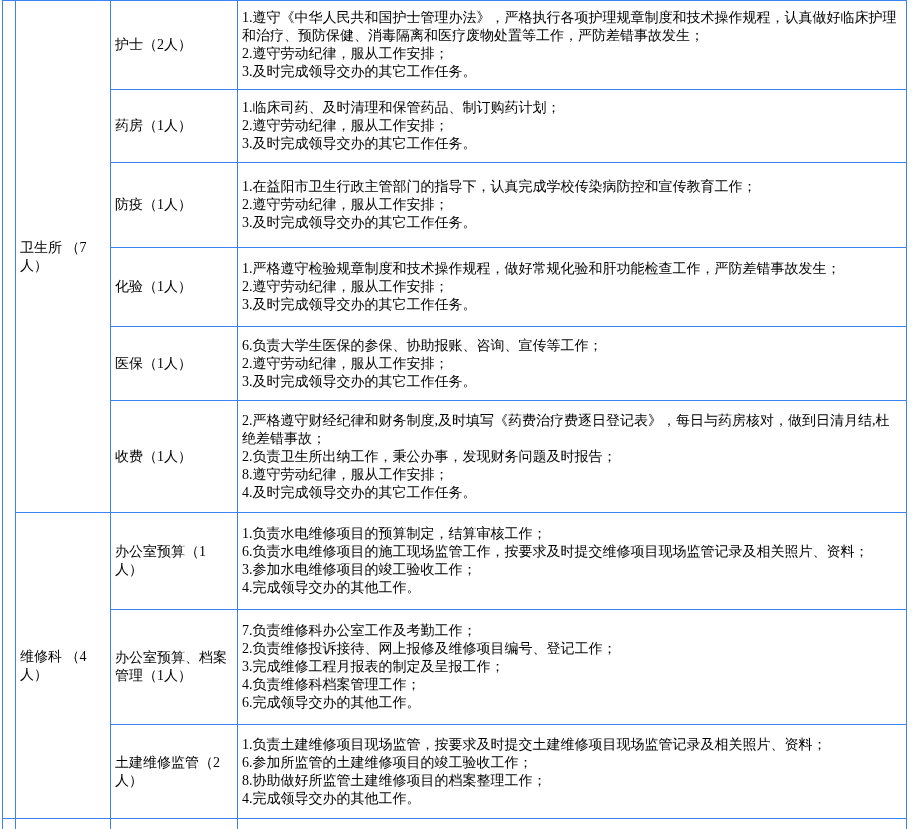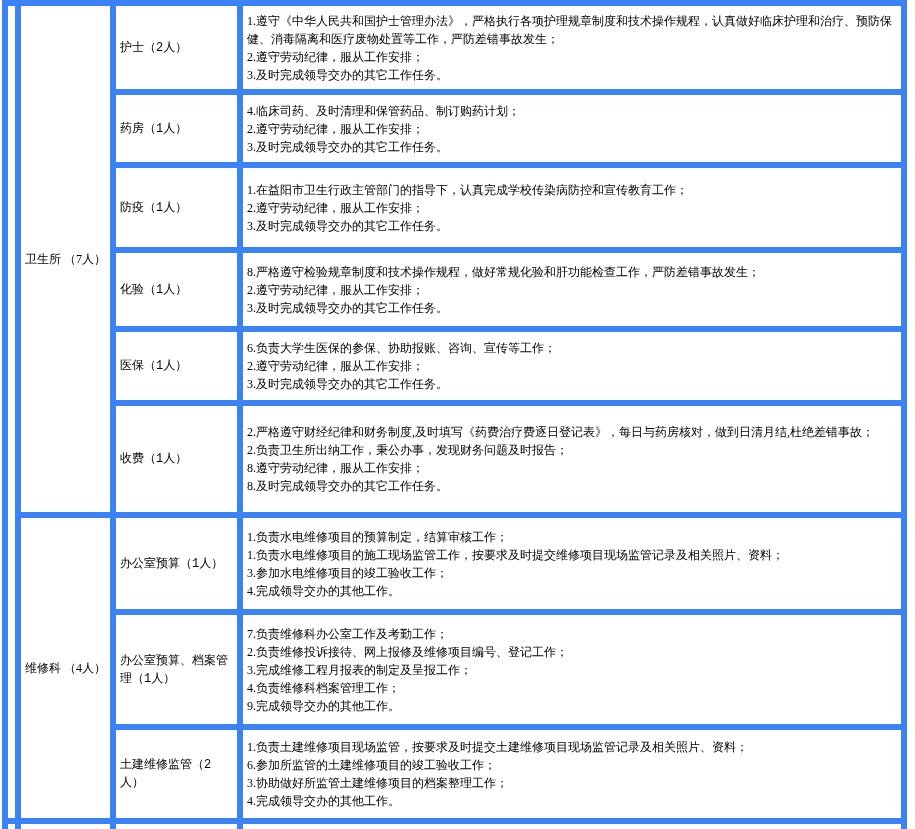--- a/index.html
+++ b/index.html
@@ -14,31 +14,31 @@
     font-family: "Liberation Serif", "DejaVu Serif", serif;
     color: #000000;
   }
   table.duty-table {
     border-collapse: collapse;
     table-layout: fixed;
     width: 905px;
     margin: 0 0 0 2px;
   }
   table.duty-table td {
-    border: 6px solid #3b82f6;
-    font-size: 12px;
+    border: 1px solid #3b82f6;
+    font-size: 14px;
     line-height: 18px;
     vertical-align: middle;
     padding: 2px 4px;
     word-break: break-all;
     overflow: hidden;
   }
   td.col-narrow { padding: 0; }
   td.dept-cell  { padding: 2px 6px 2px 8px; margin-top: 36px; }
-  td.pos-cell   { padding: 2px 8px 2px 9px; font-family: Liberation Mono, monospace; }
+  td.pos-cell   { padding: 2px 8px 2px 9px; }
   td.duty-cell  { padding: 3px 6px 3px 5px; }
   .duty-item { margin: 0; }
 </style>
 </head>
 <body>
 
 <table class="duty-table">
   <colgroup>
     <col style="width:13px">
     <col style="width:95px">
@@ -54,91 +54,91 @@
     <td class="duty-cell">
       <div class="duty-item">1.遵守《中华人民共和国护士管理办法》，严格执行各项护理规章制度和技术操作规程，认真做好临床护理和治疗、预防保健、消毒隔离和医疗废物处置等工作，严防差错事故发生；</div>
       <div class="duty-item">2.遵守劳动纪律，服从工作安排；</div>
       <div class="duty-item">3.及时完成领导交办的其它工作任务。</div>
     </td>
   </tr>
 
   <tr style="height:73px;">
     <td class="pos-cell">药房（1人）</td>
     <td class="duty-cell">
-      <div class="duty-item">4.临床司药、及时清理和保管药品、制订购药计划；</div>
+      <div class="duty-item">1.临床司药、及时清理和保管药品、制订购药计划；</div>
       <div class="duty-item">2.遵守劳动纪律，服从工作安排；</div>
       <div class="duty-item">3.及时完成领导交办的其它工作任务。</div>
     </td>
   </tr>
 
   <tr style="height:85px;">
     <td class="pos-cell">防疫（1人）</td>
     <td class="duty-cell">
       <div class="duty-item">1.在益阳市卫生行政主管部门的指导下，认真完成学校传染病防控和宣传教育工作；</div>
       <div class="duty-item">2.遵守劳动纪律，服从工作安排；</div>
       <div class="duty-item">3.及时完成领导交办的其它工作任务。</div>
     </td>
   </tr>
 
   <tr style="height:79px;">
     <td class="pos-cell">化验（1人）</td>
     <td class="duty-cell">
-      <div class="duty-item">8.严格遵守检验规章制度和技术操作规程，做好常规化验和肝功能检查工作，严防差错事故发生；</div>
+      <div class="duty-item">1.严格遵守检验规章制度和技术操作规程，做好常规化验和肝功能检查工作，严防差错事故发生；</div>
       <div class="duty-item">2.遵守劳动纪律，服从工作安排；</div>
       <div class="duty-item">3.及时完成领导交办的其它工作任务。</div>
     </td>
   </tr>
 
   <tr style="height:74px;">
     <td class="pos-cell">医保（1人）</td>
     <td class="duty-cell">
       <div class="duty-item">6.负责大学生医保的参保、协助报账、咨询、宣传等工作；</div>
       <div class="duty-item">2.遵守劳动纪律，服从工作安排；</div>
       <div class="duty-item">3.及时完成领导交办的其它工作任务。</div>
     </td>
   </tr>
 
   <tr style="height:112px;">
     <td class="pos-cell">收费（1人）</td>
     <td class="duty-cell">
       <div class="duty-item">2.严格遵守财经纪律和财务制度,及时填写《药费治疗费逐日登记表》，每日与药房核对，做到日清月结,杜绝差错事故；</div>
       <div class="duty-item">2.负责卫生所出纳工作，秉公办事，发现财务问题及时报告；</div>
       <div class="duty-item">8.遵守劳动纪律，服从工作安排；</div>
-      <div class="duty-item">8.及时完成领导交办的其它工作任务。</div>
+      <div class="duty-item">4.及时完成领导交办的其它工作任务。</div>
     </td>
   </tr>
 
   <tr style="height:97px;">
     <td class="dept-cell" rowspan="3">维修科 （4人）</td>
     <td class="pos-cell">办公室预算（1人）</td>
     <td class="duty-cell">
       <div class="duty-item">1.负责水电维修项目的预算制定，结算审核工作；</div>
-      <div class="duty-item">1.负责水电维修项目的施工现场监管工作，按要求及时提交维修项目现场监管记录及相关照片、资料；</div>
+      <div class="duty-item">6.负责水电维修项目的施工现场监管工作，按要求及时提交维修项目现场监管记录及相关照片、资料；</div>
       <div class="duty-item">3.参加水电维修项目的竣工验收工作；</div>
       <div class="duty-item">4.完成领导交办的其他工作。</div>
     </td>
   </tr>
 
   <tr style="height:115px;">
     <td class="pos-cell">办公室预算、档案管理（1人）</td>
     <td class="duty-cell">
       <div class="duty-item">7.负责维修科办公室工作及考勤工作；</div>
       <div class="duty-item">2.负责维修投诉接待、网上报修及维修项目编号、登记工作；</div>
       <div class="duty-item">3.完成维修工程月报表的制定及呈报工作；</div>
       <div class="duty-item">4.负责维修科档案管理工作；</div>
-      <div class="duty-item">9.完成领导交办的其他工作。</div>
+      <div class="duty-item">6.完成领导交办的其他工作。</div>
     </td>
   </tr>
 
   <tr style="height:94px;">
     <td class="pos-cell">土建维修监管（2人）</td>
     <td class="duty-cell">
       <div class="duty-item">1.负责土建维修项目现场监管，按要求及时提交土建维修项目现场监管记录及相关照片、资料；</div>
       <div class="duty-item">6.参加所监管的土建维修项目的竣工验收工作；</div>
-      <div class="duty-item">3.协助做好所监管土建维修项目的档案整理工作；</div>
+      <div class="duty-item">8.协助做好所监管土建维修项目的档案整理工作；</div>
       <div class="duty-item">4.完成领导交办的其他工作。</div>
     </td>
   </tr>
 
   <tr style="height:24px;">
     <td class="col-narrow"></td>
     <td class="dept-cell"></td>
     <td class="pos-cell"></td>
     <td class="duty-cell"></td>
   </tr>

